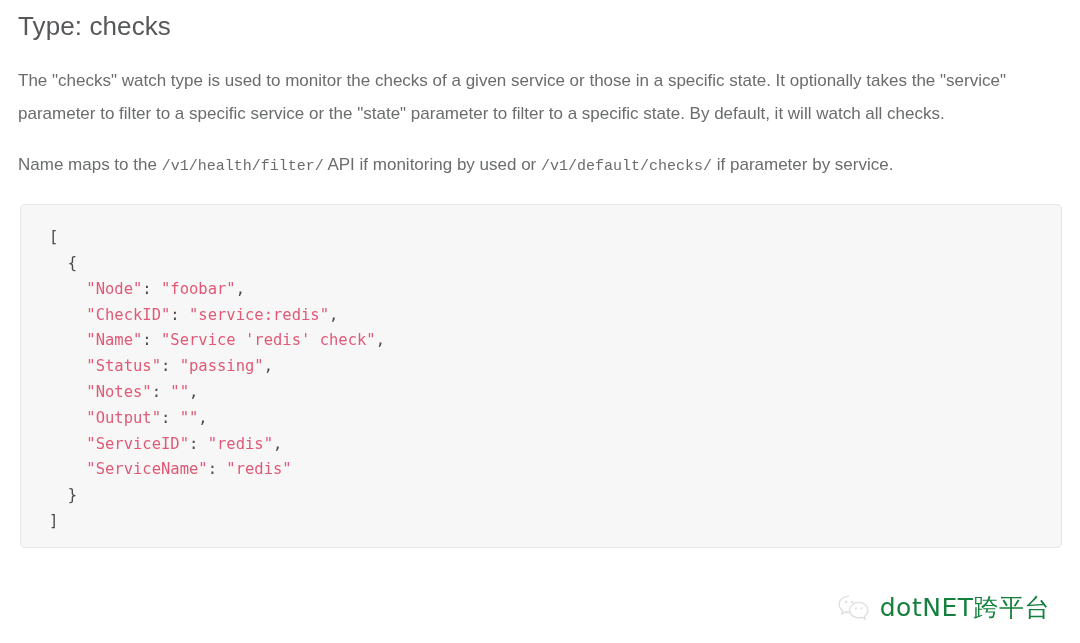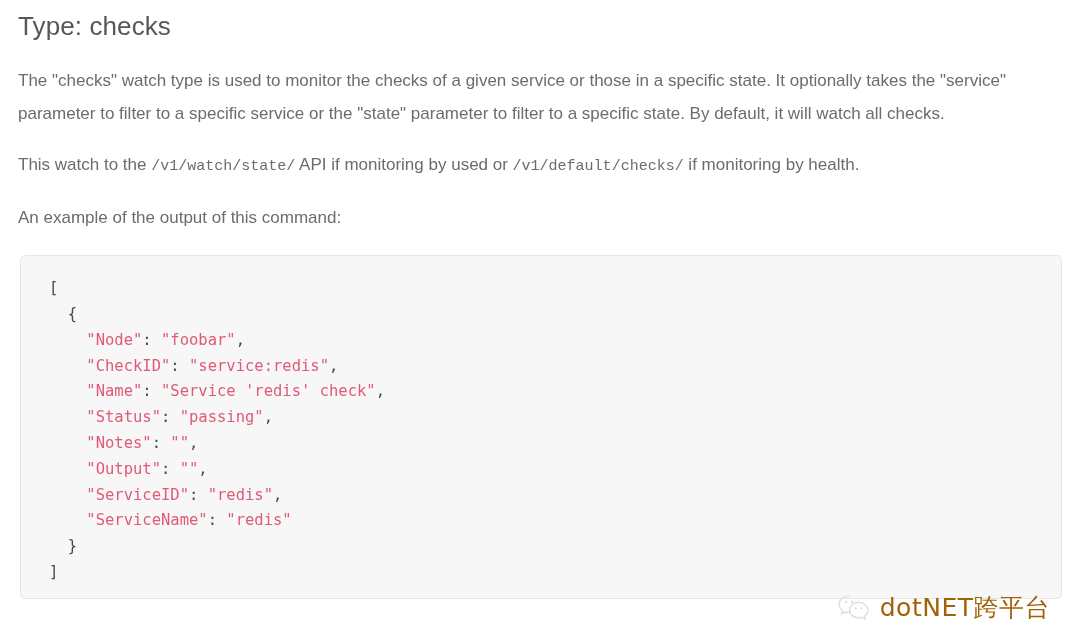--- a/index.html
+++ b/index.html
@@ -81,38 +81,37 @@
     pointer-events: none;
   }
   .wm-icon {
     width: 34px;
     height: 28px;
     display: block;
   }
   .wm-text {
     font-family: "DejaVu Sans", sans-serif;
     font-size: 25px;
-    color: #a16207;
+    color: #15803d;
     letter-spacing: 0.5px;
     line-height: 1;
     text-shadow: 0 1px 0 #ffffff;
   }
 </style>
 </head>
 <body>
 
 <div class="page">
 
   <h1 class="doc-title">Type: checks</h1>
 
   <p class="para p1">The "checks" watch type is used to monitor the checks of a given service or those in a specific state. It optionally takes the "service" parameter to filter to a specific service or the "state" parameter to filter to a specific state. By default, it will watch all checks.</p>
 
-  <p class="para p2"><span>This watch to the </span><code class="inline">/v1/watch/state/</code><span> API if monitoring by used or </span><code class="inline">/v1/default/checks/</code><span> if monitoring by health.</span></p>
+  <p class="para p2"><span>Name maps to the </span><code class="inline">/v1/health/filter/</code><span> API if monitoring by used or </span><code class="inline">/v1/default/checks/</code><span> if parameter by service.</span></p>
 
-  <p class="para p3">An example of the output of this command:</p>
 
   <div class="code-block">
     <pre class="code-pre"><code id="code-target"><span class="tok-punct">[</span>
 <span class="tok-punct">  {</span>
 <span class="tok-punct">    </span><span class="tok-str">"Node"</span><span class="tok-punct">: </span><span class="tok-str">"foobar"</span><span class="tok-punct">,</span>
 <span class="tok-punct">    </span><span class="tok-str">"CheckID"</span><span class="tok-punct">: </span><span class="tok-str">"service:redis"</span><span class="tok-punct">,</span>
 <span class="tok-punct">    </span><span class="tok-str">"Name"</span><span class="tok-punct">: </span><span class="tok-str">"Service 'redis' check"</span><span class="tok-punct">,</span>
 <span class="tok-punct">    </span><span class="tok-str">"Status"</span><span class="tok-punct">: </span><span class="tok-str">"passing"</span><span class="tok-punct">,</span>
 <span class="tok-punct">    </span><span class="tok-str">"Notes"</span><span class="tok-punct">: </span><span class="tok-str">""</span><span class="tok-punct">,</span>
 <span class="tok-punct">    </span><span class="tok-str">"Output"</span><span class="tok-punct">: </span><span class="tok-str">""</span><span class="tok-punct">,</span>

